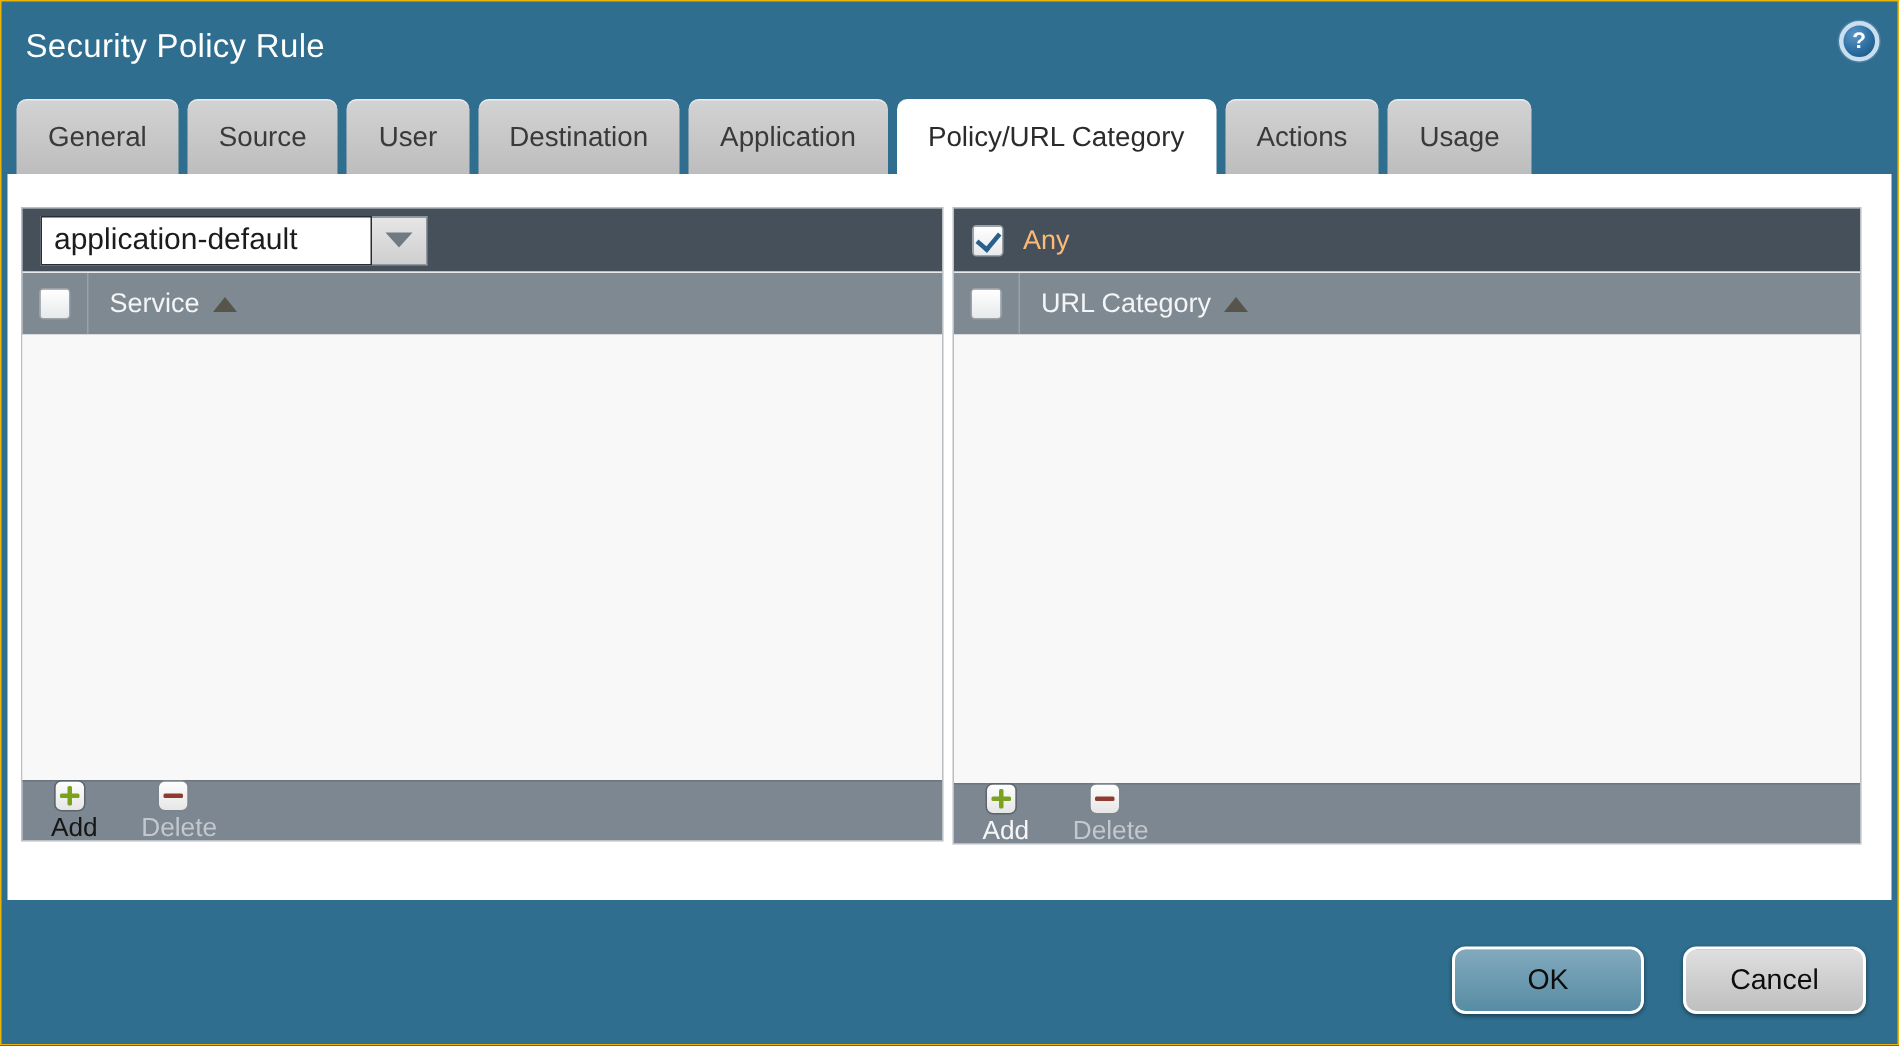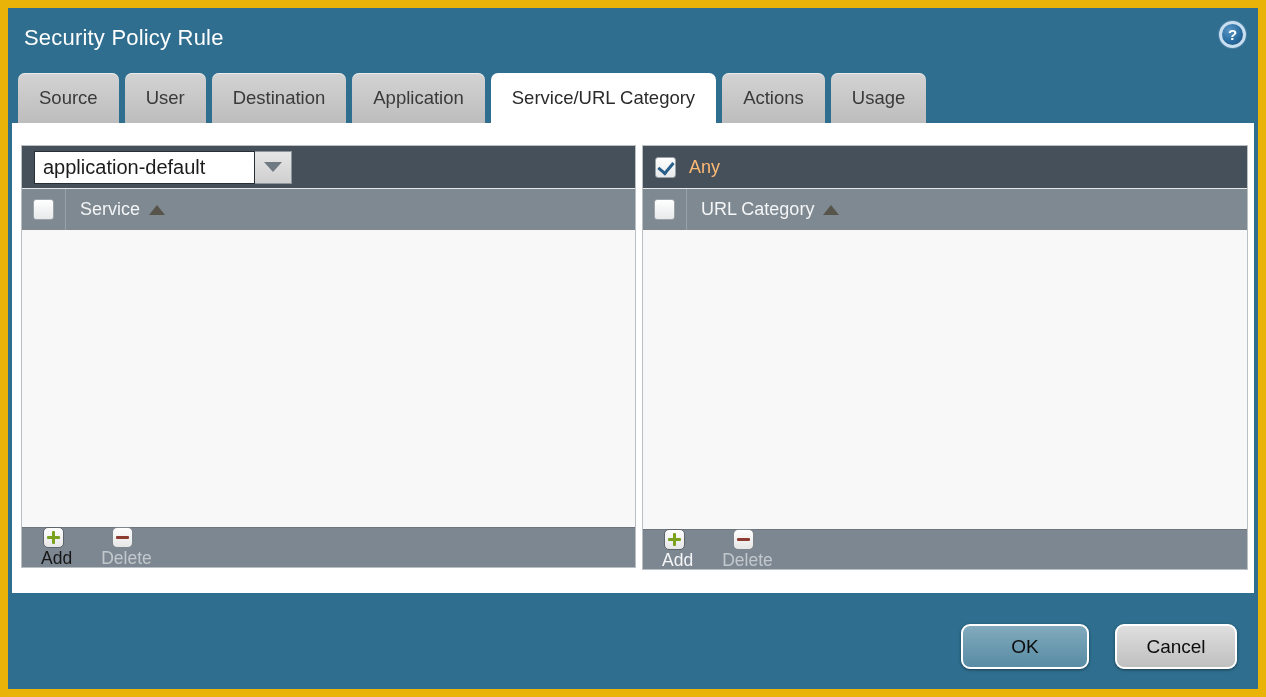--- a/index.html
+++ b/index.html
@@ -3,21 +3,21 @@
 <meta charset="utf-8">
 <style>
   * { margin:0; padding:0; box-sizing:border-box; }
   html,body { background:#000; }
   body { font-family:"Liberation Sans", sans-serif; }
 
   #screen {
     position:relative;
     width:1266px; height:697px;
     background:#2f6e8e;
-    border:8px solid #eab308;
+    border:1px solid #eab308;
     overflow:hidden;
   }
 
   
   .dlg-title {
     position:absolute; left:16px; top:17px;
     color:#ffffff; font-size:22px; font-weight:400;
     letter-spacing:0.2px;
   }
   .help-btn {
@@ -207,25 +207,26 @@
 <body>
 
 <div id="screen">
 
   <div class="dlg-title">Security Policy Rule</div>
   <div class="help-btn">
     <span>?</span>
   </div>
 
   <div class="tab-row">
+    <div class="tab">General</div>
     <div class="tab">Source</div>
     <div class="tab">User</div>
     <div class="tab">Destination</div>
     <div class="tab">Application</div>
-    <div class="tab active">Service/URL Category</div>
+    <div class="tab active">Policy/URL Category</div>
     <div class="tab">Actions</div>
     <div class="tab">Usage</div>
   </div>
 
   <div class="sheet">
 
     <div class="panel left">
       <div class="panel-top">
         <div class="combo">
           <div class="combo-value">application-default</div>

